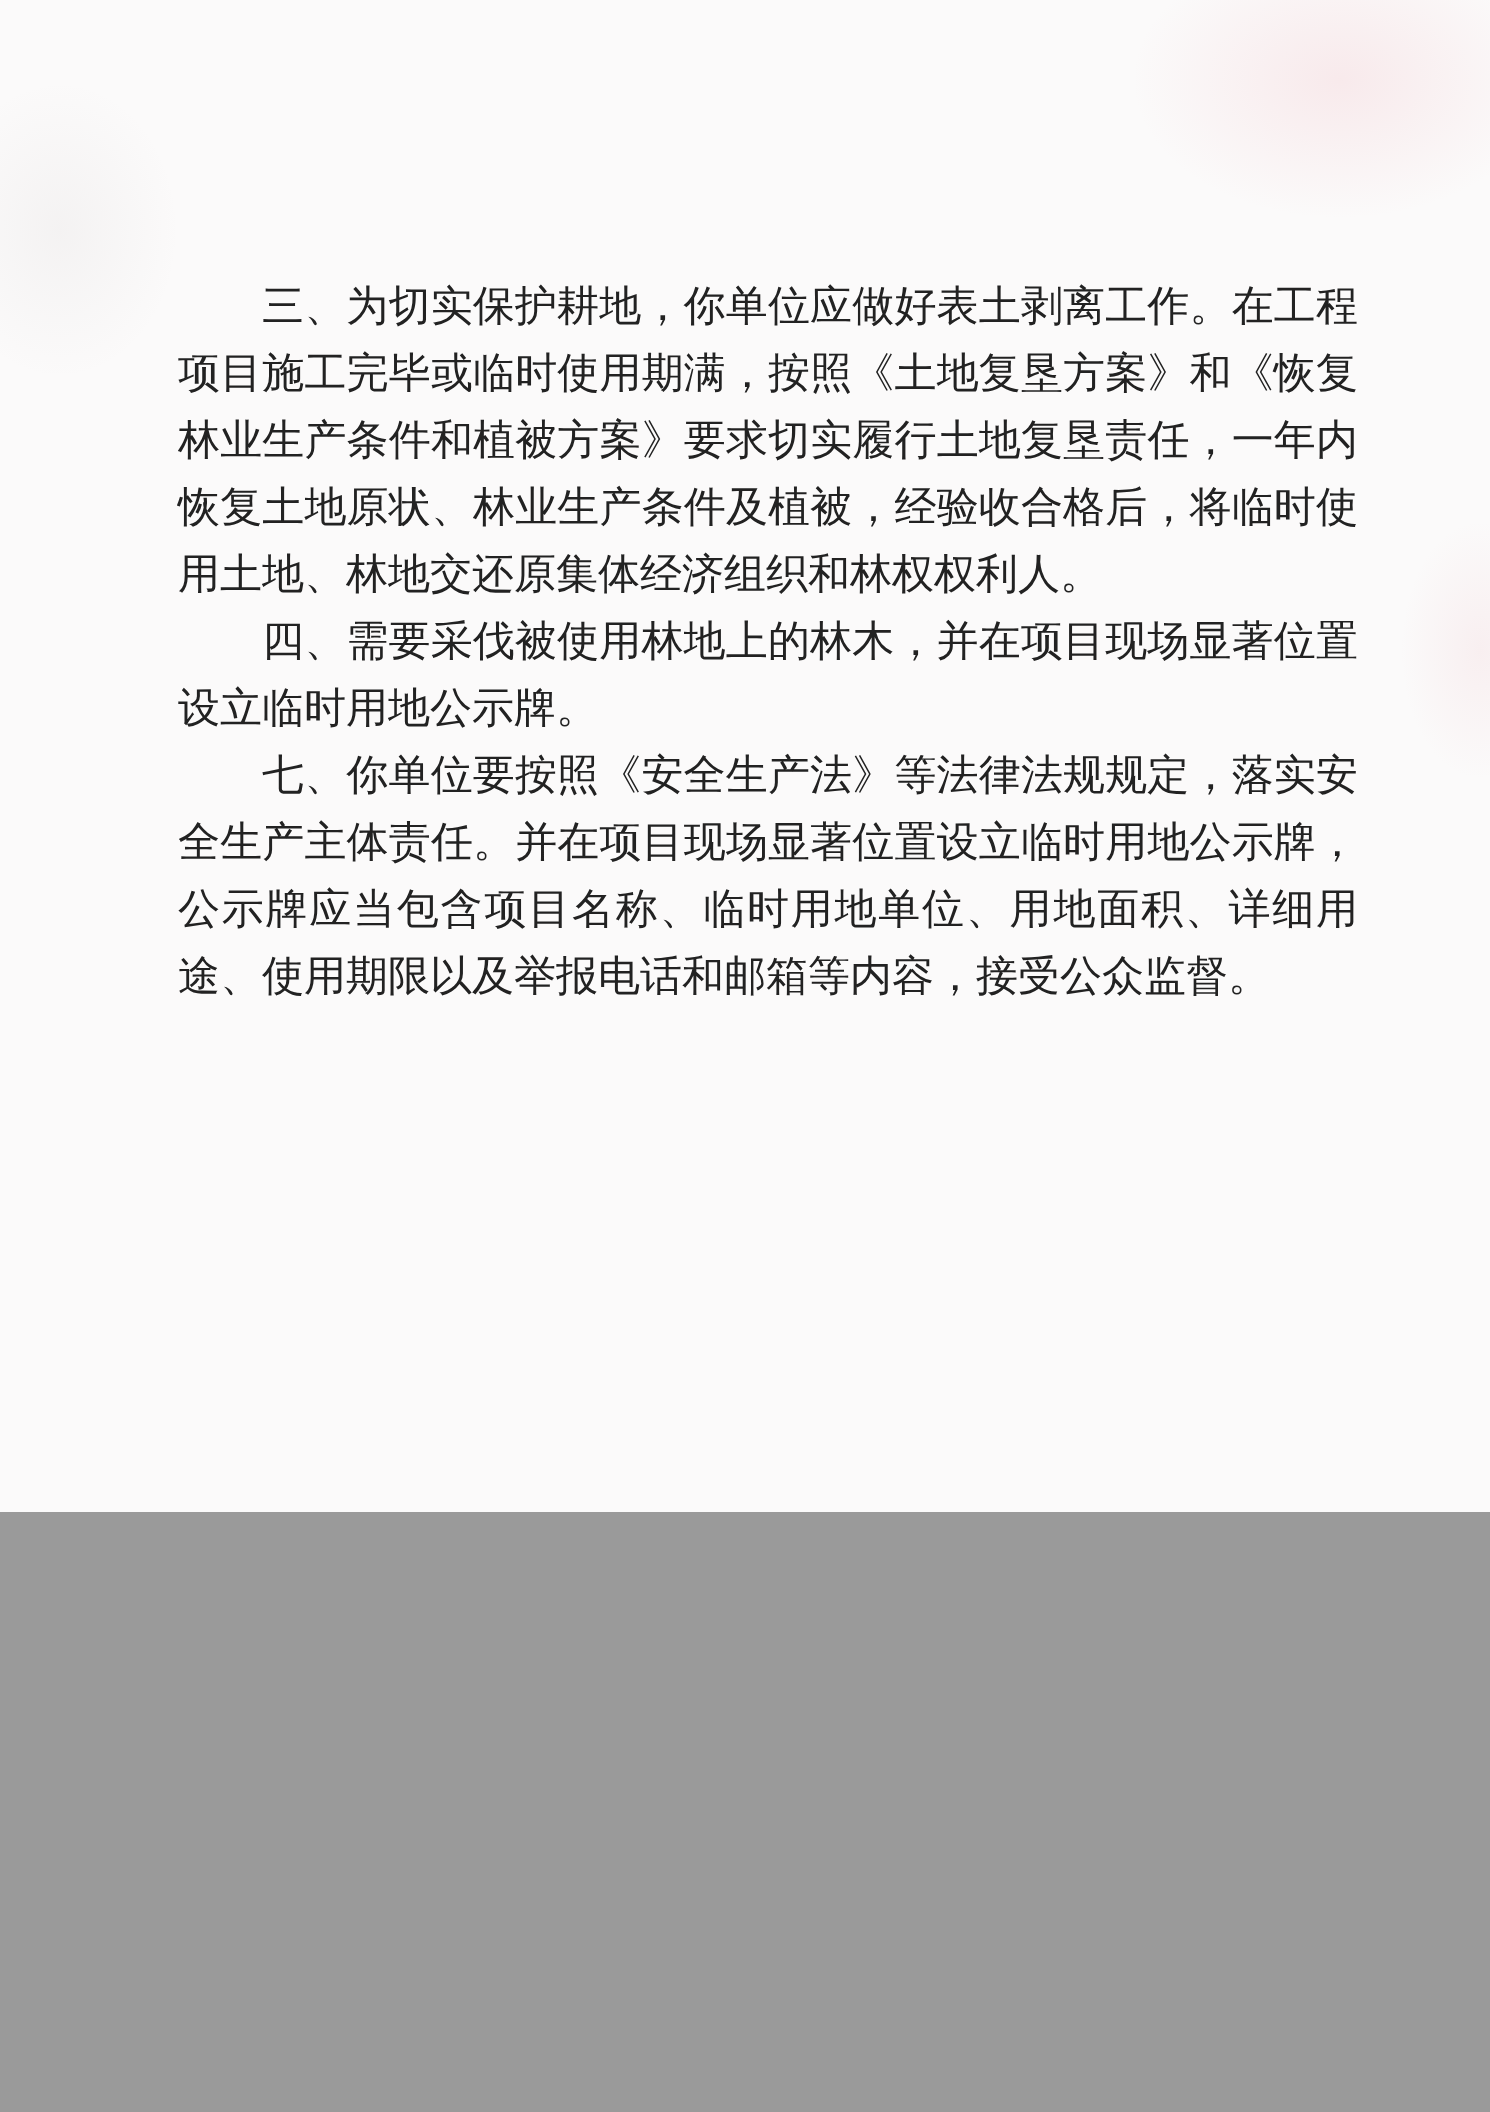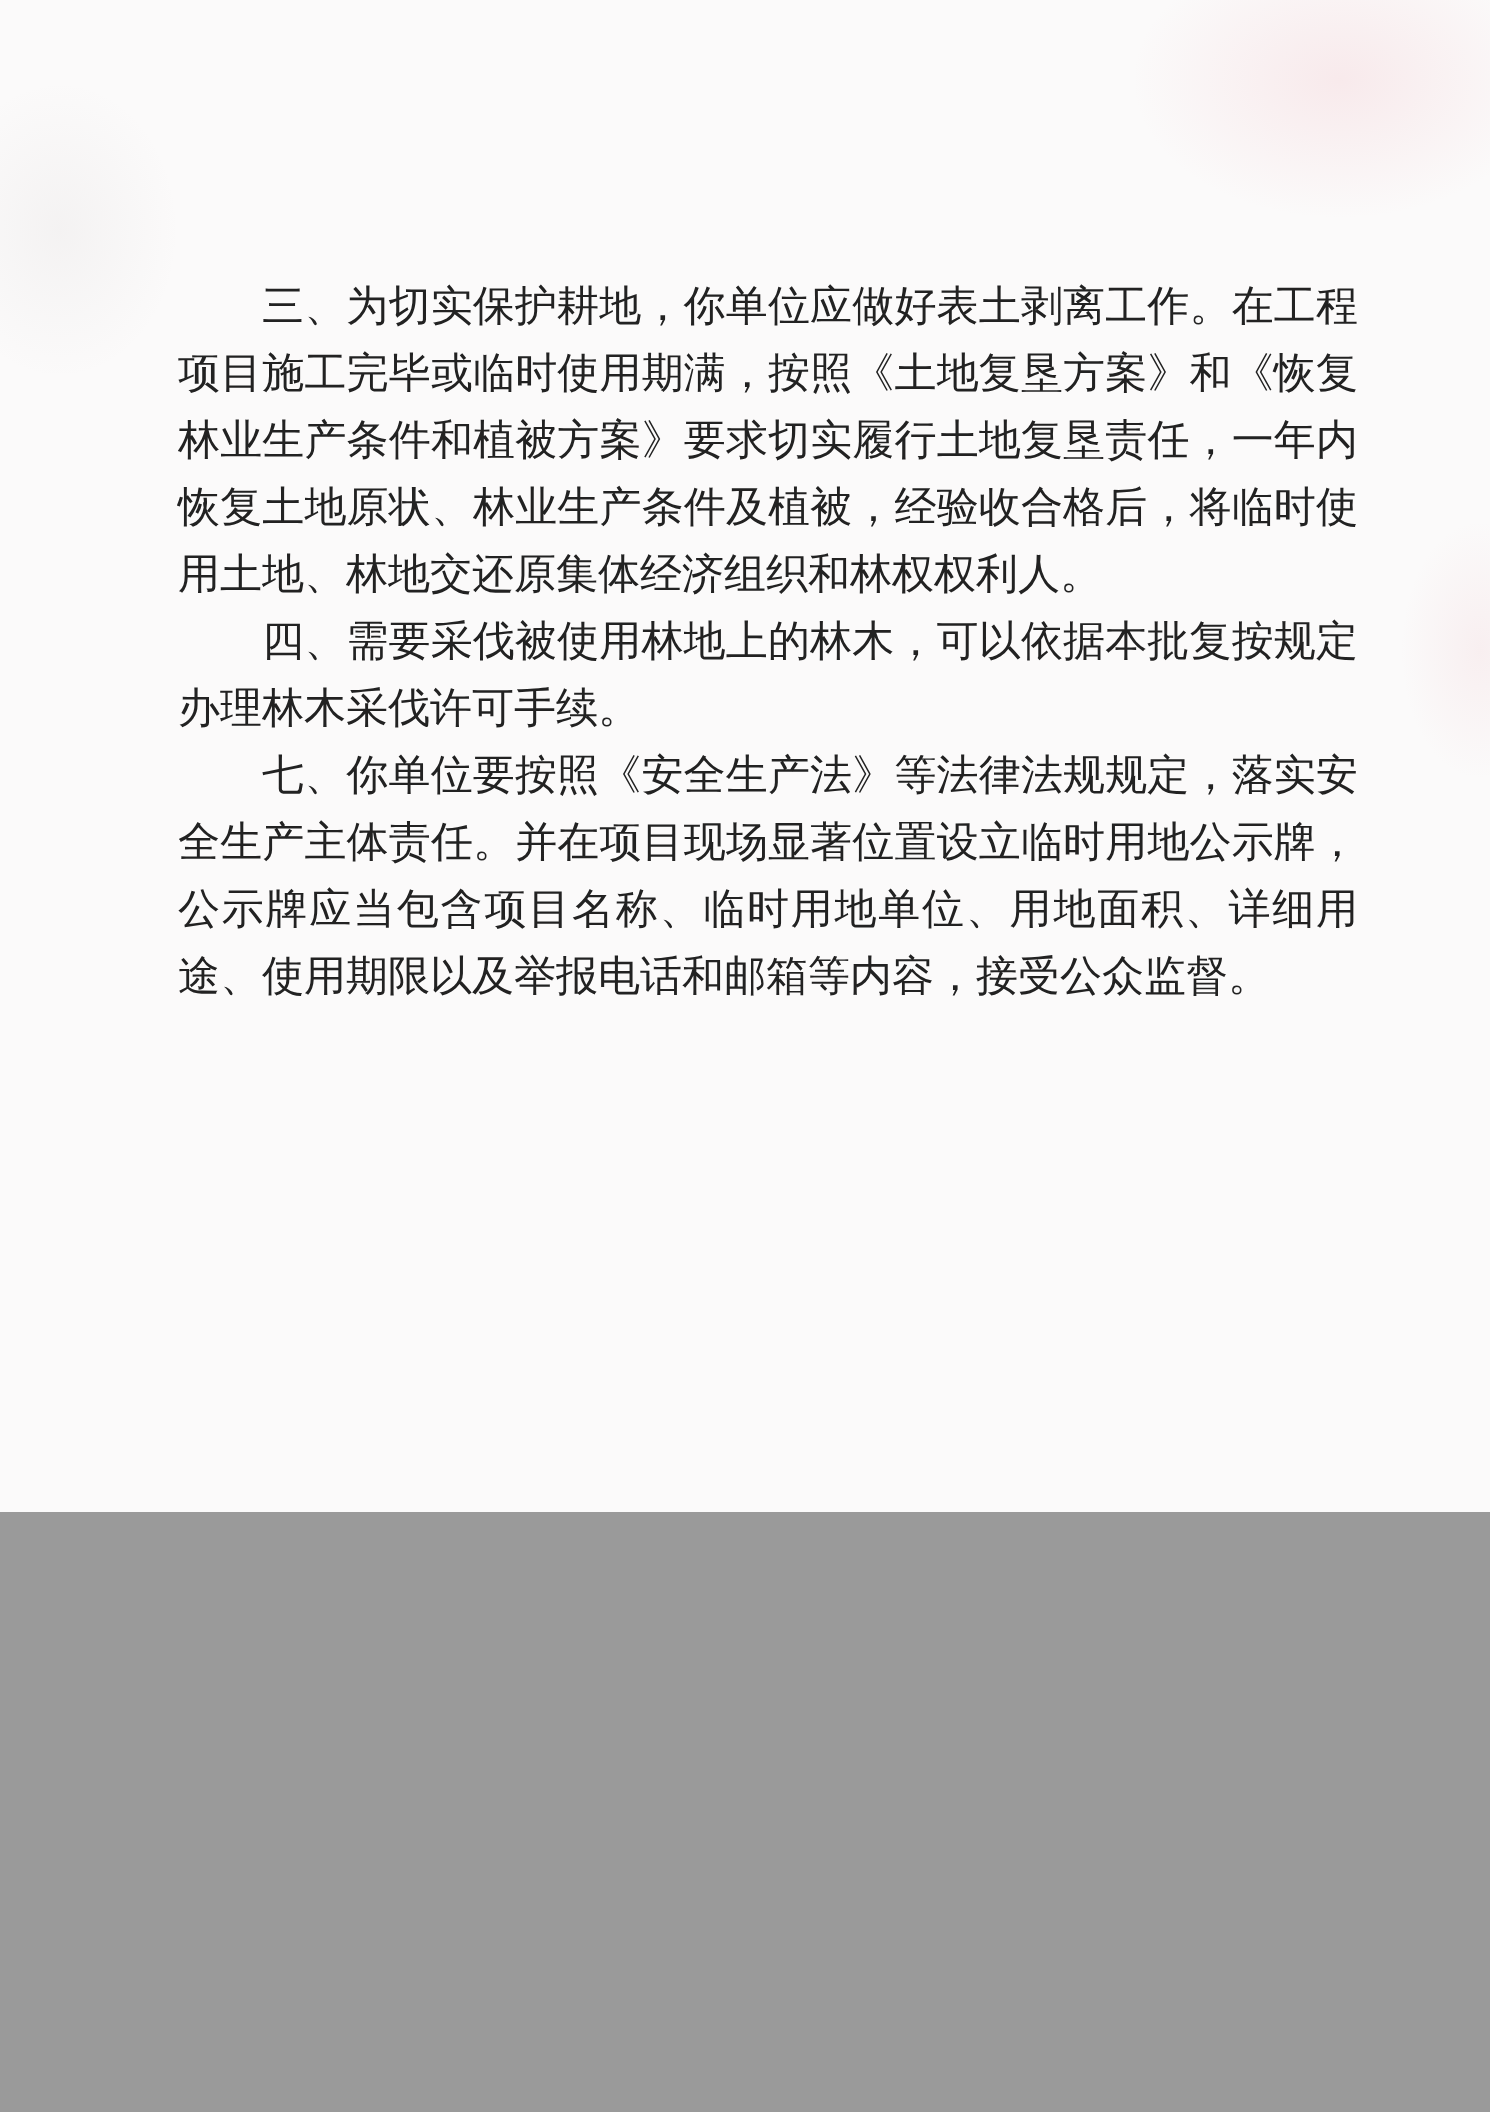--- a/index.html
+++ b/index.html
@@ -46,21 +46,21 @@
 
 <div class="page">
 
   <div class="smudge smudge-tr"></div>
   <div class="smudge smudge-r"></div>
   <div class="smudge smudge-b"></div>
   <div class="smudge smudge-tl"></div>
 
   <div class="body-text">
     <p>三、为切实保护耕地，你单位应做好表土剥离工作。在工程项目施工完毕或临时使用期满，按照《土地复垦方案》和《恢复林业生产条件和植被方案》要求切实履行土地复垦责任，一年内恢复土地原状、林业生产条件及植被，经验收合格后，将临时使用土地、林地交还原集体经济组织和林权权利人。</p>
-    <p>四、需要采伐被使用林地上的林木，可以依据本批复按规定办理林木采伐许可手续。</p>
+    <p>四、需要采伐被使用林地上的林木，并在项目现场显著位置设立临时用地公示牌。</p>
     <p>七、你单位要按照《安全生产法》等法律法规规定，落实安全生产主体责任。并在项目现场显著位置设立临时用地公示牌，公示牌应当包含项目名称、临时用地单位、用地面积、详细用途、使用期限以及举报电话和邮箱等内容，接受公众监督。</p>
   </div>
 
   <div class="sig-org">重庆市涪陵区规划和自然资源局</div>
   <div class="sig-date">2025 年 10 月 27 日</div>
 
   <svg class="seal" viewBox="0 0 300 300">
     <circle cx="150" cy="150" r="141" fill="none" stroke-width="8" stroke-opacity="0.95" stroke="#e05266"></circle>
     <polygon points="150,102 161.2,134.6 195.6,135.2 168.1,155.9 178.2,188.8 150,169 121.8,188.8 131.9,155.9 104.4,135.2 138.8,134.6" fill-opacity="0.88" fill="#e05266"></polygon>
     <defs>

